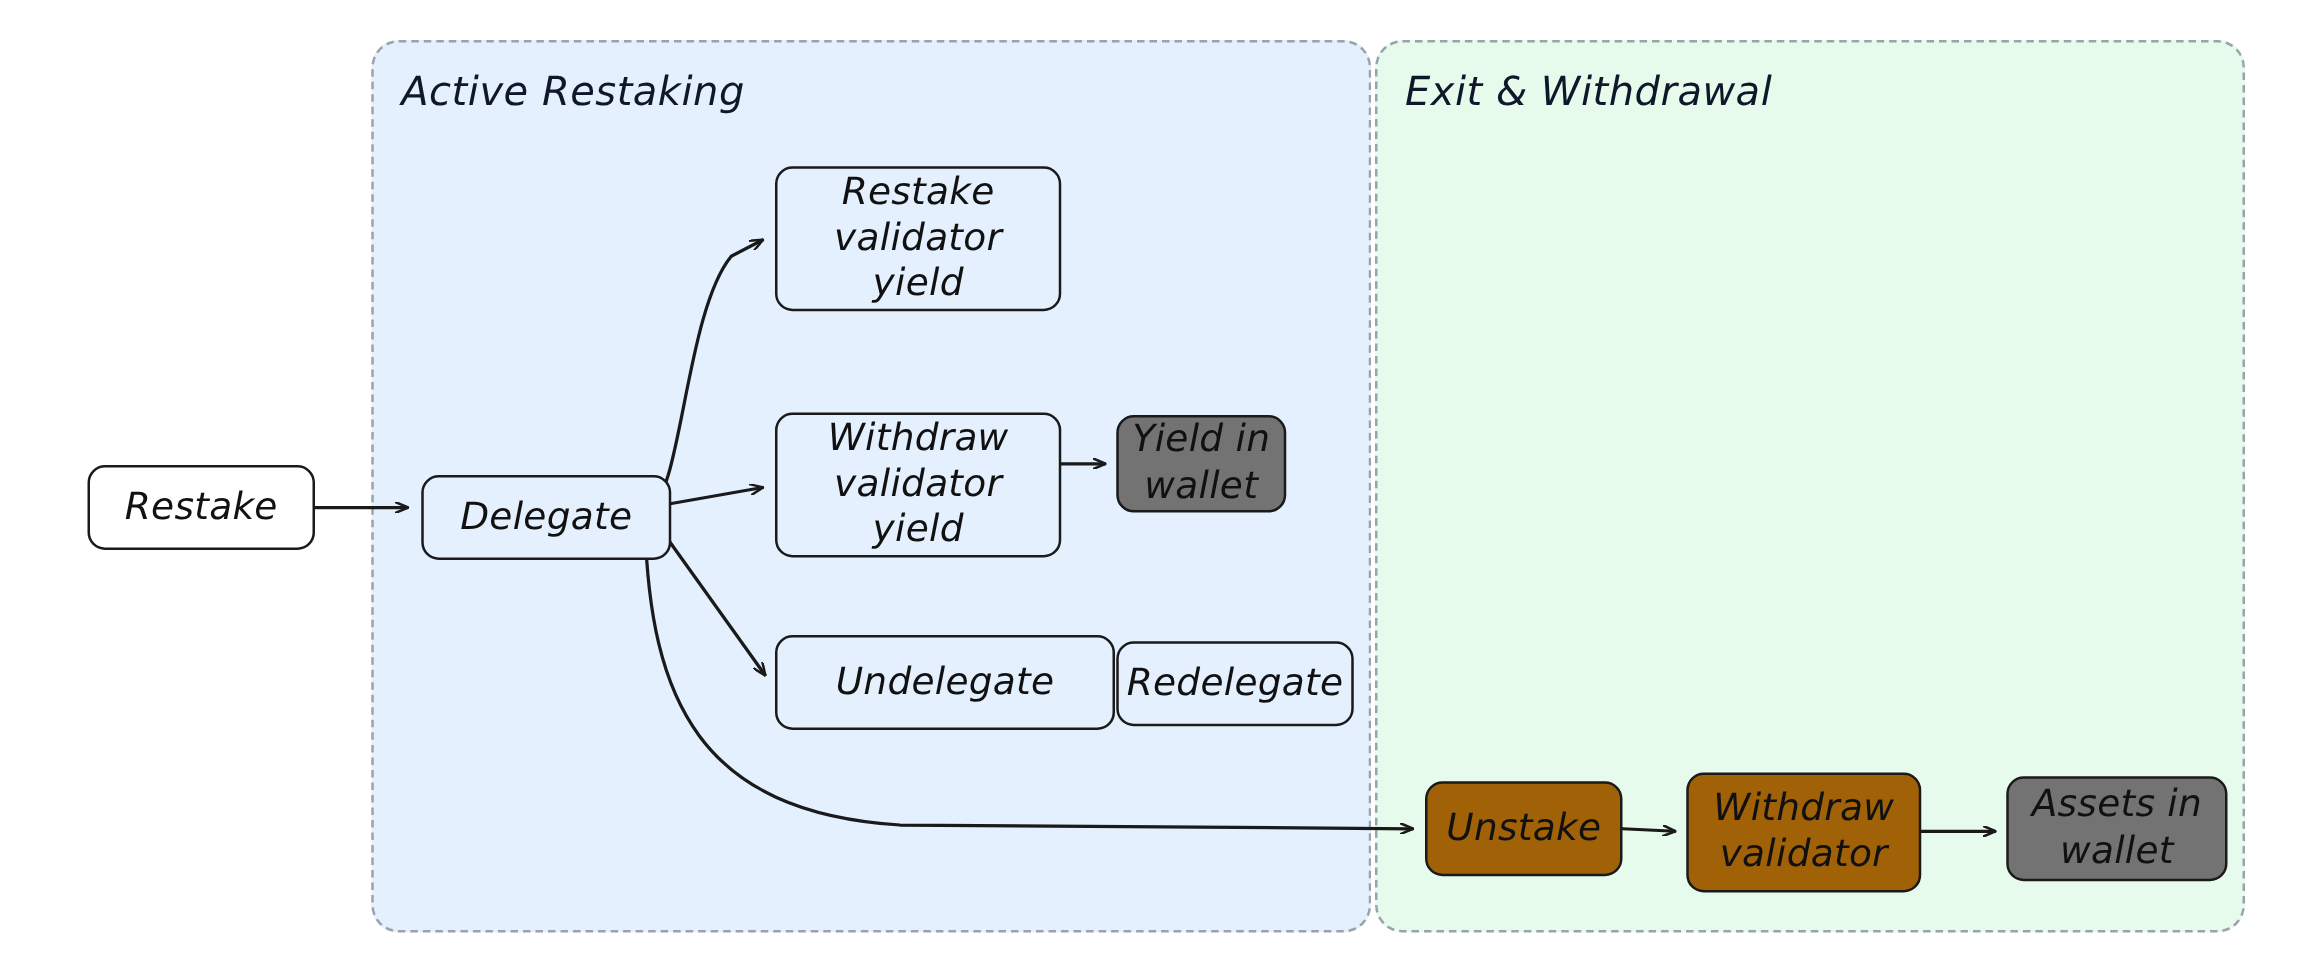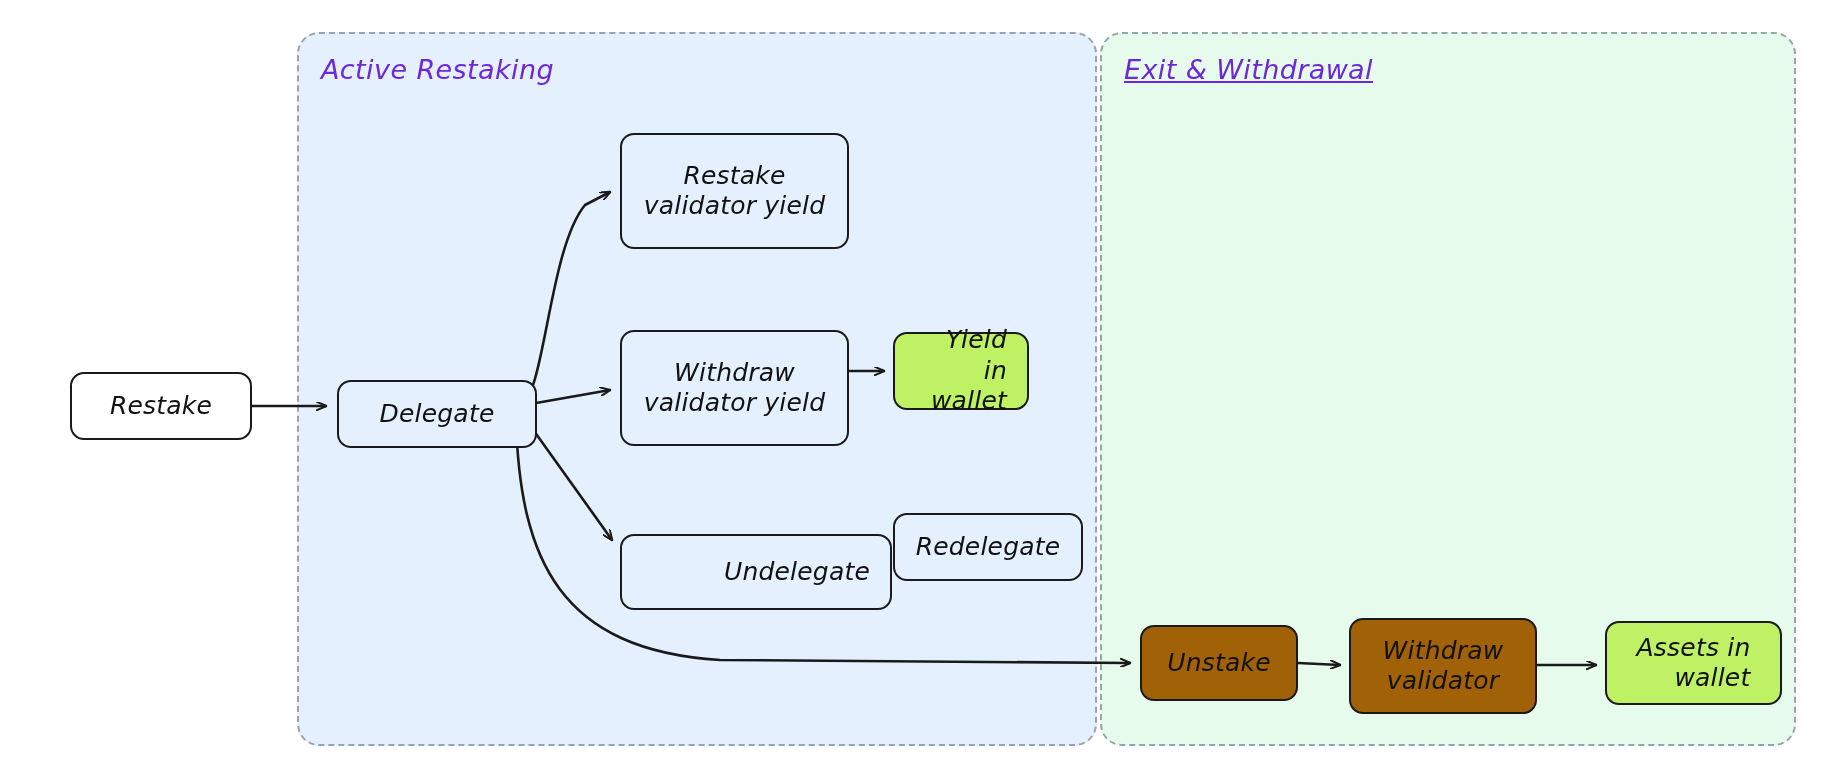--- a/index.html
+++ b/index.html
@@ -28,62 +28,62 @@
   }
   .subgraph-box {
     position: absolute;
     box-sizing: border-box;
     border: 2px dashed #9aa3ab;
     border-radius: 22px;
   }
   .subgraph-label {
     position: absolute;
     font-family: "DejaVu Sans", sans-serif;
-    font-size: 27px;
+    font-size: 32px;
     font-style: italic;
-    color: #6d28d9;
+    color: #0f172a;
     white-space: nowrap;
     letter-spacing: 0.4px;
   }
   .node {
     position: absolute;
     box-sizing: border-box;
     border: 2.6px solid #1a1a1a;
     border-radius: 14px;
     display: flex;
     align-items: center;
     justify-content: center;
     text-align: center;
     font-family: "DejaVu Sans", sans-serif;
-    font-size: 25px;
+    font-size: 30px;
     font-style: italic;
     color: #111111;
     line-height: 1.22;
-    padding: 2px 20px;
+    padding: 2px 7px;
     letter-spacing: 0.2px;
   }
   .node .lbl {
     display: block;
     white-space: pre-line;
   }
   .fill-white { background: #ffffff; }
   .fill-blue  { background: #e4f0fd; }
   .fill-mint  { background: #a16207; }
-  .fill-green { background: #bef264; text-align: right; }
+  .fill-green { background: #737373; }
 </style>
 </head>
 <body>
 
 <div id="canvas">
 
   <div id="subgraph-layer">
       <div class="subgraph-box" style="left: 297px; top: 32px; width: 800px; height: 714px; background: rgb(228, 240, 253);"></div>
       <div class="subgraph-label" style="left: 321px; top: 54px;">Active Restaking</div>
       <div class="subgraph-box" style="left: 1100px; top: 32px; width: 696px; height: 714px; background: rgb(230, 251, 236);"></div>
-      <div class="subgraph-label" style="left: 1124px; top: 54px; text-decoration: underline;">Exit &amp; Withdrawal</div>
+      <div class="subgraph-label" style="left: 1124px; top: 54px;">Exit &amp; Withdrawal</div>
     </div>
 
   <svg class="layer" id="edge-layer" viewBox="0 0 1848 782" preserveAspectRatio="none" aria-hidden="true">
     <defs>
       <marker id="arrowhead" markerWidth="11" markerHeight="9" refX="10" refY="4.5" orient="auto" markerUnits="userSpaceOnUse">
         <path d="M0,0 L10.5,4.5 L0,9" fill="none" stroke="#1a1a1a" stroke-width="2" stroke-linecap="round" stroke-linejoin="round"></path>
       </marker>
     </defs>
     <g id="edge-paths" fill="none" stroke="#1a1a1a" stroke-width="2.6" stroke-linecap="round" stroke-linejoin="round">
         <path d="M 252,406 L 326,406" marker-end="url(#arrowhead)"></path>
@@ -110,21 +110,21 @@
 validator yield</span>
       </div>
       <div class="node fill-blue" style="left: 620px; top: 330px; width: 229px; height: 116px;">
         <span class="lbl">Withdraw
 validator yield</span>
       </div>
       <div class="node fill-green" style="left: 893px; top: 332px; width: 136px; height: 78px;">
         <span class="lbl">Yield in
 wallet</span>
       </div>
-      <div class="node fill-blue" style="left: 620px; top: 534px; width: 272px; height: 76px; justify-content: flex-end;">
+      <div class="node fill-blue" style="left: 620px; top: 508px; width: 272px; height: 76px;">
         <span class="lbl">Undelegate</span>
       </div>
       <div class="node fill-blue" style="left: 893px; top: 513px; width: 190px; height: 68px; border-radius: 14px;">
         <span class="lbl">Redelegate</span>
       </div>
       <div class="node fill-mint" style="left: 1140px; top: 625px; width: 158px; height: 76px;">
         <span class="lbl">Unstake</span>
       </div>
       <div class="node fill-mint" style="left: 1349px; top: 618px; width: 188px; height: 96px;">
         <span class="lbl">Withdraw

